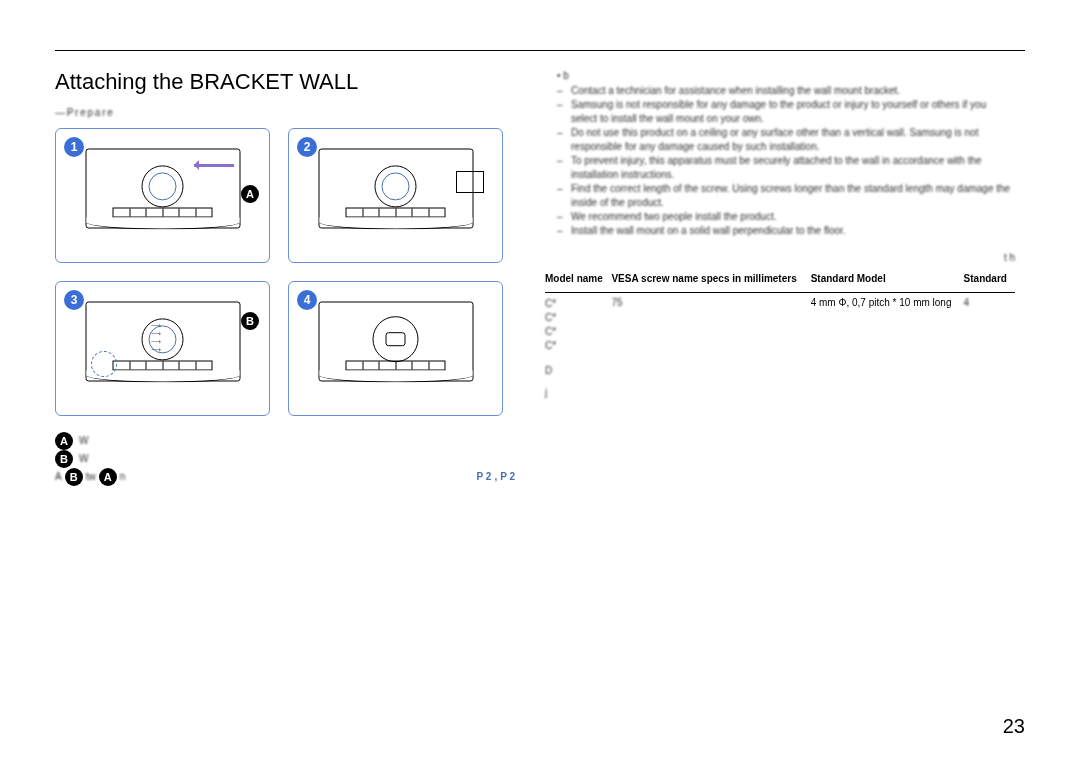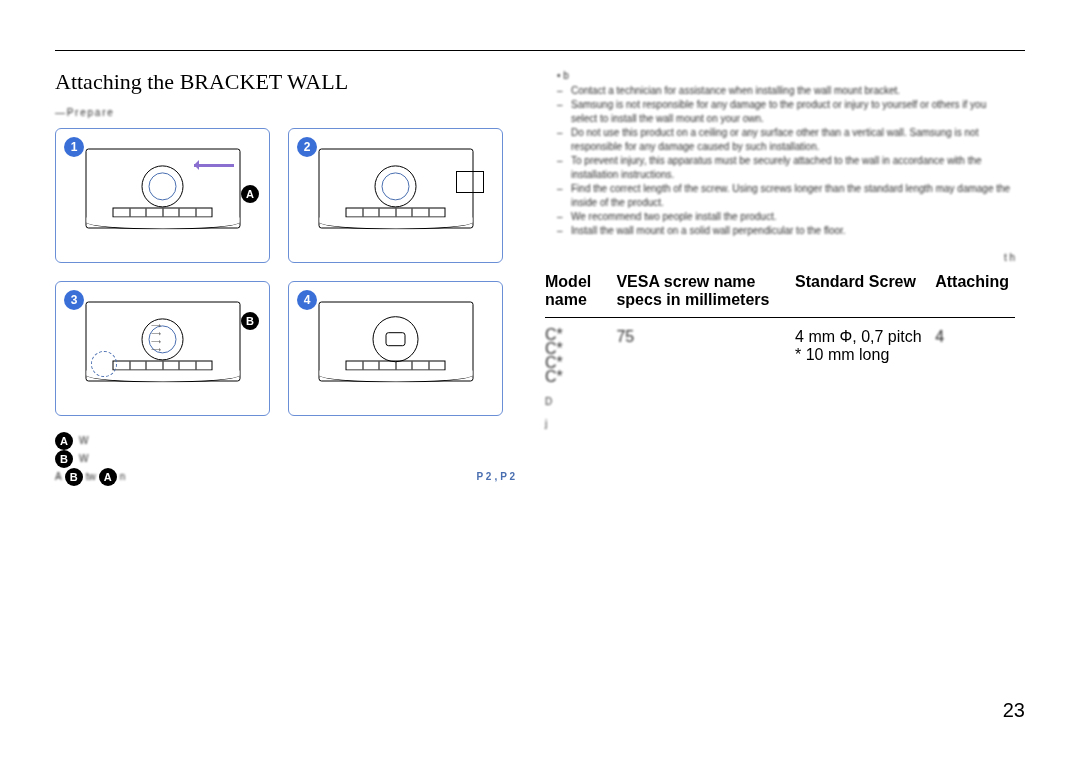--- a/index.html
+++ b/index.html
@@ -24,21 +24,20 @@
     .col-left {
       width: 460px;
     }
     .col-right {
       width: 470px;
     }
     .section-title {
       font-size: 22px;
       font-weight: 500;
       margin-bottom: 12px;
-      font-family: Liberation Serif, serif;
     }
     .note-line {
       font-size: 10px;
       margin-bottom: 10px;
       letter-spacing: -0.5px;
     }
     .panel-grid {
       display: flex;
       flex-wrap: wrap;
       gap: 18px;
@@ -244,46 +243,46 @@
       position: absolute;
       left: 0;
     }
     .note-small {
       font-size: 10px;
       margin-top: 14px;
       text-align: right;
     }
     .spec-table {
       width: 100%;
-      font-size: 16px;
+      font-size: 10px;
       margin-top: 6px;
       border-collapse: collapse;
     }
     .spec-table th {
       text-align: left;
       font-weight: 600;
       padding: 4px 6px 8px 0;
       vertical-align: top;
       border-bottom: 1px solid #000;
     }
     .spec-table td {
-      padding: 10px 6px 2px 0;
+      padding: 4px 6px 2px 0;
       vertical-align: top;
     }
     .model-cell {
       line-height: 14px;
     }
     .foot-note {
       font-size: 10px;
       margin-top: 10px;
       line-height: 12px;
     }
     .page-num {
       position: absolute;
-      bottom: 41px;
+      bottom: 25px;
       right: 55px;
       font-size: 20px;
     }
     .blur {
       filter: blur(1px);
       opacity: 0.85;
     }
   </style>
 </head>
 <body>
@@ -419,22 +418,22 @@
       <div class="sub blur">Install the wall mount on a solid wall perpendicular to the floor.</div>
     </div>
 
     <div class="note-small blur">t h</div>
 
     <table class="spec-table">
       <thead>
         <tr>
           <th>Model name</th>
           <th>VESA screw name specs in millimeters</th>
-          <th>Standard Screw</th>
-          <th>Attaching</th>
+          <th>Standard Model</th>
+          <th>Standard</th>
         </tr>
       </thead>
       <tbody>
         <tr>
           <td class="model-cell blur">
             <div>C*</div>
             <div>C*</div>
             <div>C*</div>
             <div>C*</div>
           </td>

